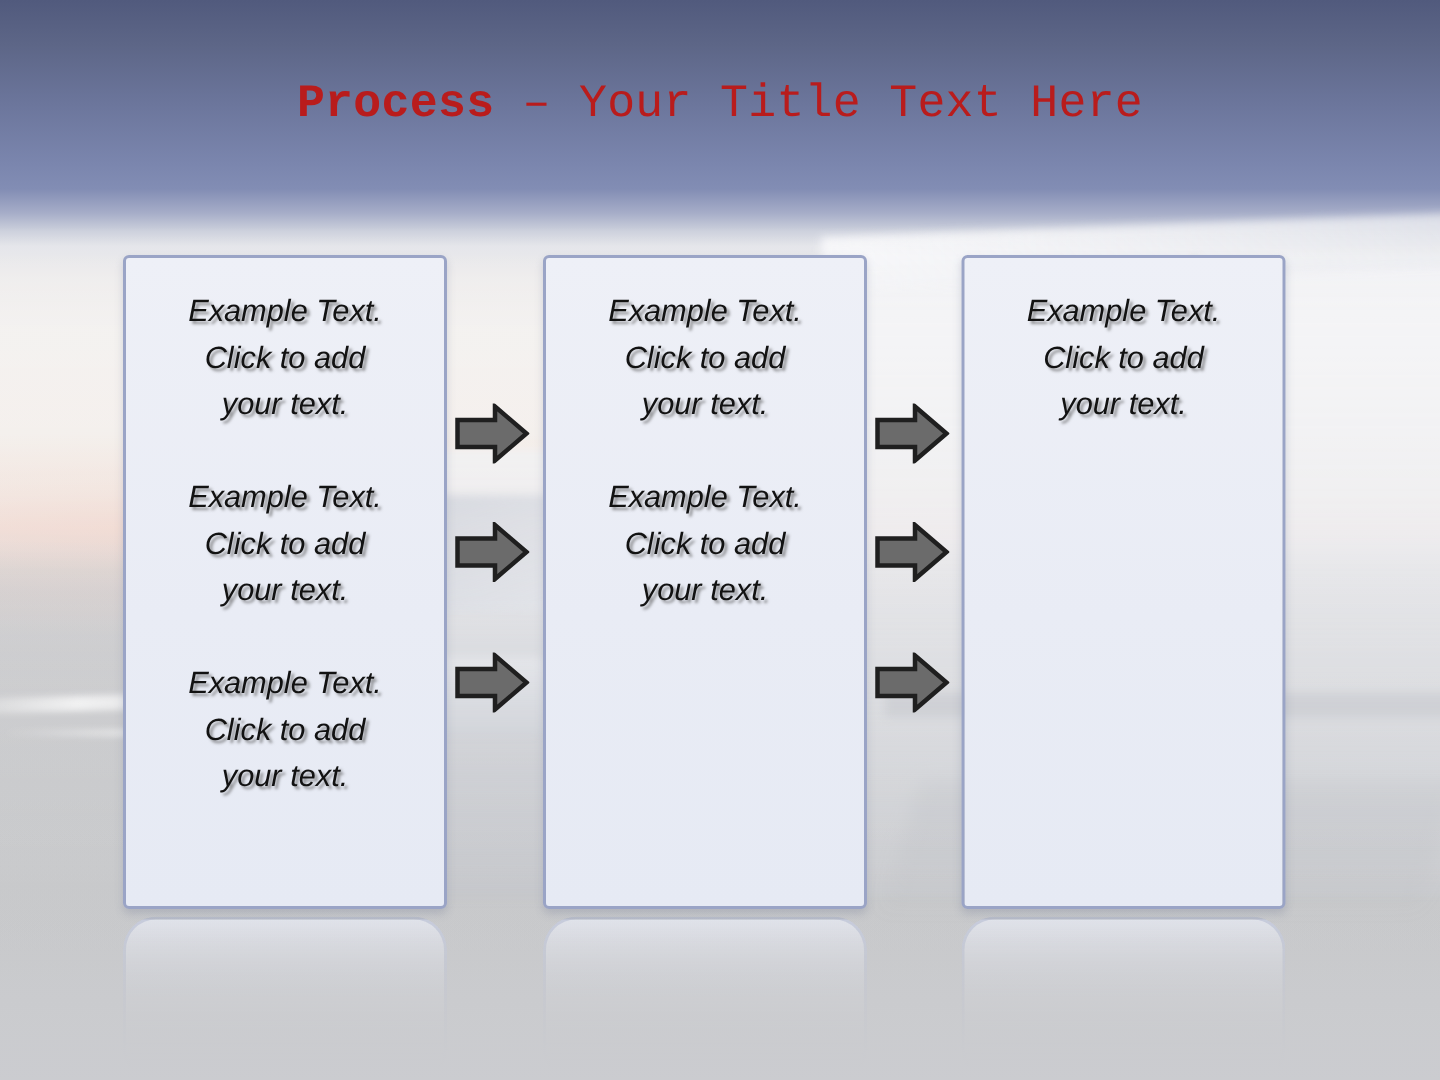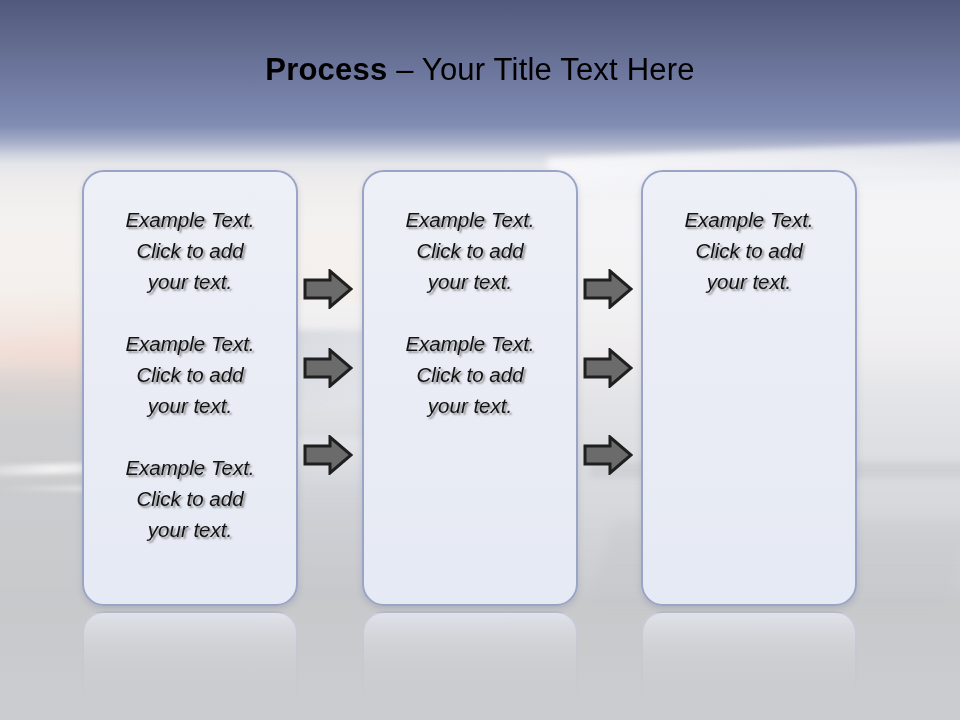--- a/index.html
+++ b/index.html
@@ -151,38 +151,39 @@
         rgba(255,255,255,0.26) 350px,
         rgba(255,255,255,0.10) 470px,
         rgba(255,255,255,0.0) 600px);
   }
 
   
   .title {
     position: absolute;
     left: 0; top: 50px; width: 960px;
     text-align: center;
-    color: #000000;
+    color: #b91c1c;
     font-size: 31px;
     line-height: 40px;
     letter-spacing: 0.2px;
     white-space: nowrap;
+    font-family: Liberation Mono, monospace;
   }
   .title .t-bold { font-weight: bold; }
   .title .t-rest { font-weight: normal; }
 
   
   .pbox {
     position: absolute;
     box-sizing: border-box;
     border: 2px solid #9aa4c6;
-    border-radius: 22px;
+    border-radius: 4px;
     background: linear-gradient(to bottom, #eef0f7 0%, #e9ecf5 55%, #e6eaf4 100%);
     box-shadow: 0 3px 6px rgba(90,100,130,0.22);
-    padding-top: 32px;
+    padding-top: 20px;
   }
   .pbox-1 { left: 82px;  top: 170px; width: 216px; height: 436px; }
   .pbox-2 { left: 362px; top: 170px; width: 216px; height: 436px; }
   .pbox-3 { left: 641px; top: 170px; width: 216px; height: 436px; }
 
   .ptext {
     font-style: italic;
     font-size: 20.5px;
     line-height: 31px;
     color: #121212;

